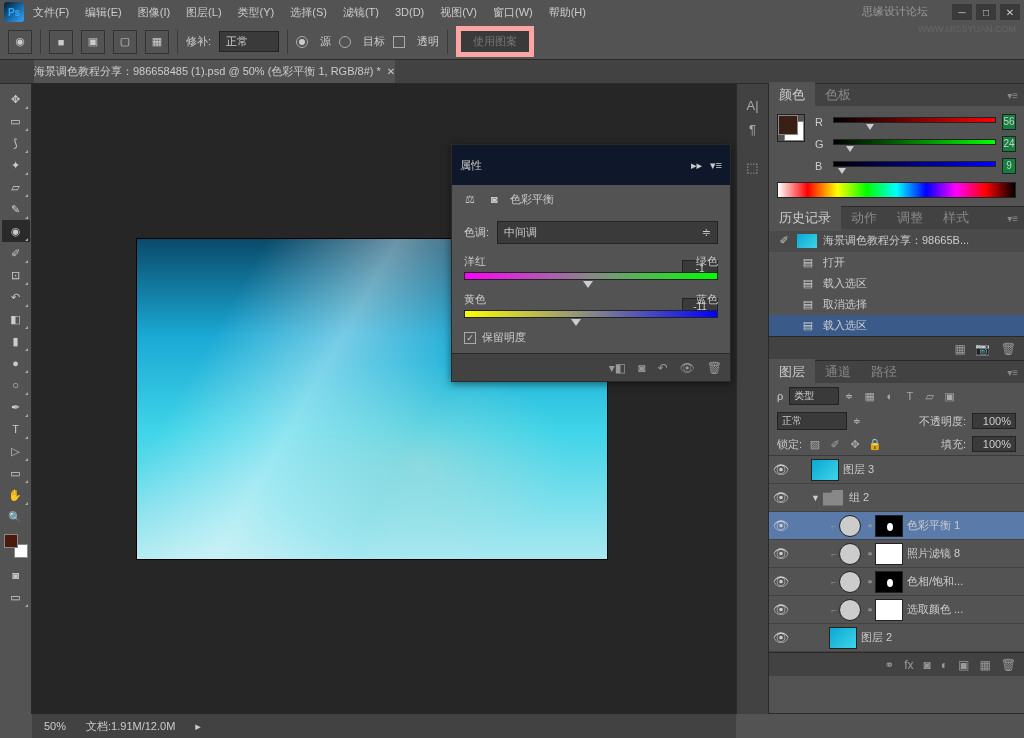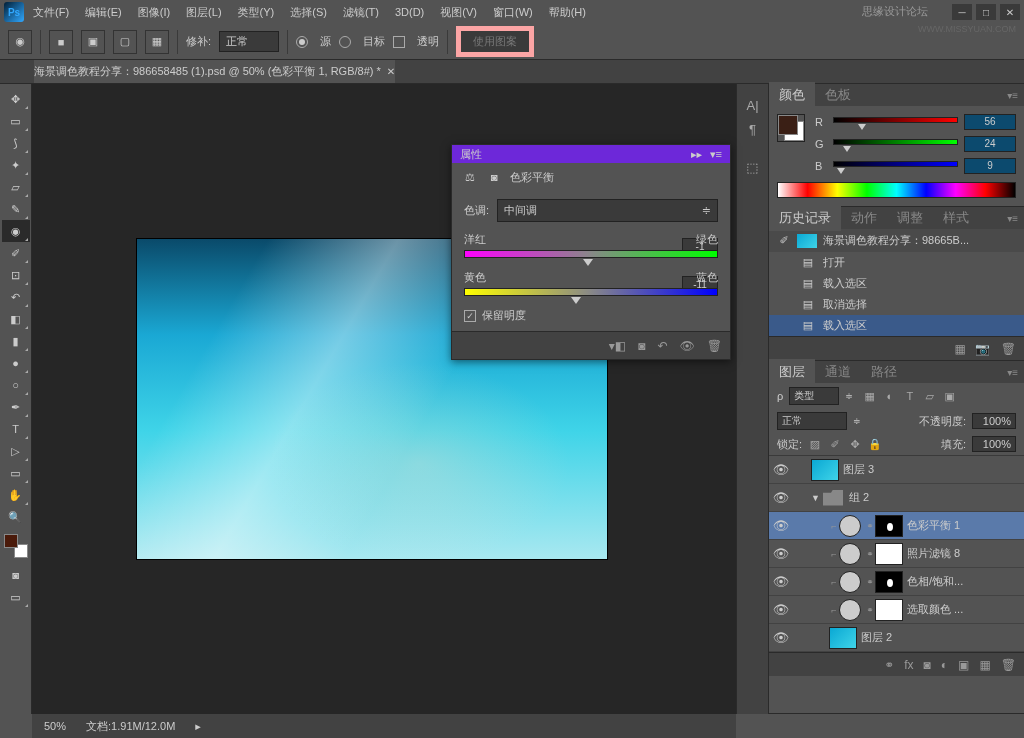--- a/index.html
+++ b/index.html
@@ -48,21 +48,21 @@
 .color-swatch .bg2{position:absolute;width:20px;height:20px;background:#fff;border:1px solid #888;bottom:0;right:0}
 .rgb-sliders{flex:1;display:flex;flex-direction:column;gap:6px}
 .rgb-row{display:flex;align-items:center;gap:6px}
 .rgb-label{width:12px}
 .rgb-track{flex:1;height:10px;position:relative}
 .rgb-track .bar{height:6px;border:1px solid #222}
 .rgb-r .bar{background:linear-gradient(90deg,#000,#f00)}
 .rgb-g .bar{background:linear-gradient(90deg,#000,#0f0)}
 .rgb-b .bar{background:linear-gradient(90deg,#000,#00f)}
 .rgb-thumb{position:absolute;width:0;height:0;border-left:4px solid transparent;border-right:4px solid transparent;border-top:6px solid #ccc;top:7px}
-.rgb-val{width:52px;height:16px;background:#0c4a6e;border:1px solid #222;text-align:center;font-size:10px;line-height:14px}
+.rgb-val{width:14px;height:16px;background:#15803d;border:1px solid #222;text-align:center;font-size:10px;line-height:14px}
 .spectrum{height:16px;margin:0 8px 8px;background:linear-gradient(90deg,#fff,#f00,#ff0,#0f0,#0ff,#00f,#f0f,#f00,#000);border:1px solid #222}
 .history-body{max-height:120px;overflow:hidden}
 .hist-header{display:flex;align-items:center;padding:4px 8px;gap:6px;background:#4a4a4a}
 .hist-thumb{width:20px;height:14px;background:linear-gradient(135deg,#0aa8d4,#3fd4e8)}
 .hist-item{display:flex;align-items:center;padding:3px 12px;gap:8px}
 .hist-item.sel{background:#3a5a8a}
 .hist-icon{width:14px;height:14px;display:flex;align-items:center;justify-content:center;font-size:11px}
 .panel-footer{height:24px;background:#424242;display:flex;align-items:center;justify-content:flex-end;padding:0 8px;gap:10px;border-top:1px solid #2a2a2a}
 .pf-icon{font-size:12px;color:#999}
 .layers-opts{padding:4px 8px;display:flex;align-items:center;gap:6px}
@@ -83,21 +83,21 @@
 .lyr-thumb.img{background:linear-gradient(135deg,#0aa8d4,#3fd4e8)}
 .lyr-thumb.adj{background:#ccc;display:flex;align-items:center;justify-content:center;border-radius:50%;width:22px;height:22px}
 .lyr-mask{width:28px;height:22px;border:1px solid #222;background:#000;margin-right:4px;position:relative}
 .lyr-mask.white{background:#fff}
 .lyr-mask .dot{position:absolute;width:6px;height:8px;background:#fff;top:7px;left:11px;border-radius:50%}
 .lyr-name{font-size:11px}
 .lyr-fold{width:12px;font-size:9px}
 .lyr-folder{width:20px;height:16px;background:#888;clip-path:polygon(0 20%,40% 20%,50% 0,100% 0,100% 100%,0 100%);margin-right:6px}
 .statusbar{height:24px;background:#424242;display:flex;align-items:center;padding:0 12px;gap:20px;font-size:10px;position:absolute;bottom:0;left:32px;right:288px}
 .props-panel{position:absolute;left:451px;top:144px;width:280px;background:#535353;border:1px solid #2a2a2a;box-shadow:0 2px 8px rgba(0,0,0,0.5)}
-.props-header{height:18px;background:#6d28d9;display:flex;align-items:center;padding:0 8px}
+.props-header{height:40px;background:#0f172a;display:flex;align-items:center;padding:0 8px}
 .props-title{font-size:11px}
 .props-hdr-icons{margin-left:auto;display:flex;gap:8px;font-size:10px;color:#888}
 .props-sub{padding:6px 10px;display:flex;align-items:center;gap:8px}
 .props-sub-icon{width:16px;height:16px;display:inline-flex;align-items:center;justify-content:center}
 .props-body{padding:8px 12px}
 .props-row{display:flex;align-items:center;gap:8px;margin-bottom:10px}
 .props-dd{flex:1;background:#3a3a3a;border:1px solid #222;padding:3px 6px;display:flex;justify-content:space-between;align-items:center}
 .cb-slider-row{margin-bottom:10px}
 .cb-labels{display:flex;justify-content:space-between;font-size:10px;margin-bottom:3px}
 .cb-track{height:8px;border:1px solid #222;position:relative;margin-bottom:2px}

